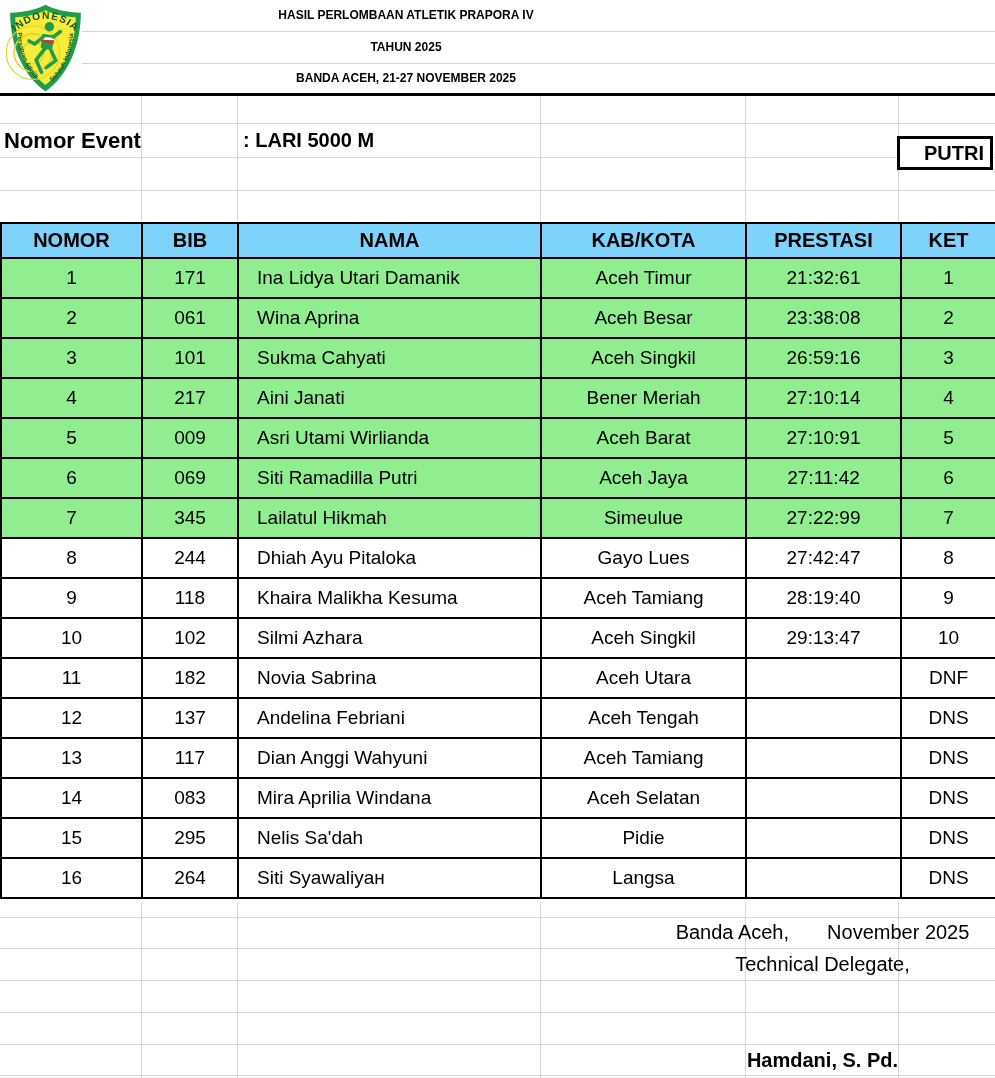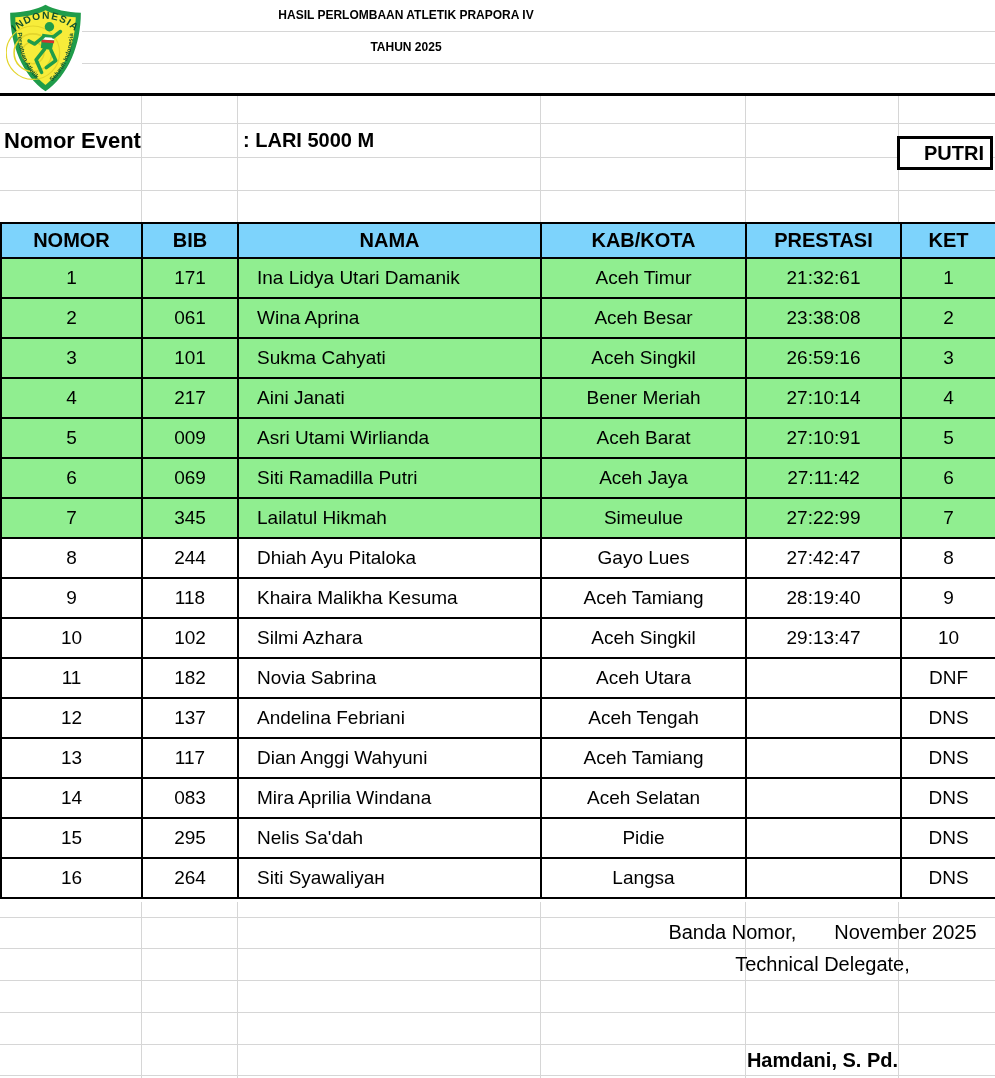--- a/index.html
+++ b/index.html
@@ -104,20 +104,21 @@
         <path d="M47 42 L36 51 L29 47"></path>
         <path d="M60 42 L69 35"></path>
         <path d="M49 57 L38 71 L45 87"></path>
         <path d="M57 59 L63 72 L51 81"></path>
       </g>
     </g>
   </svg>
 
   <div class="title t1">HASIL PERLOMBAAN ATLETIK PRAPORA IV</div>
   <div class="title t2">TAHUN 2025</div>
+  <div class="title t3">BANDA ACEH, 21-27 NOVEMBER 2025</div>
   <div class="black-rule"></div>
 
   <div class="event-label">Nomor Event</div>
   <div class="event-value">: LARI 5000 M</div>
   <div class="putri-box">PUTRI</div>
 
   <table class="results">
     <colgroup>
       <col style="width:141px">
         <col style="width:96px">
@@ -262,19 +263,19 @@
           <td>264</td>
           <td class="left">Siti Syawaliyaн</td>
           <td>Langsa</td>
           <td></td>
           <td>DNS</td>
         </tr>
       </tbody>
   </table>
 
   <div class="f-line f-date">
-    <span>Banda Nomor,</span>
+    <span>Banda Aceh,</span>
     <span>November 2025</span>
   </div>
   <div class="f-line f-sign">Hamdani, S. Pd.</div>
   <div class="f-line f-role">Technical Delegate,</div>
 
 </div>
 
 </body></html>

